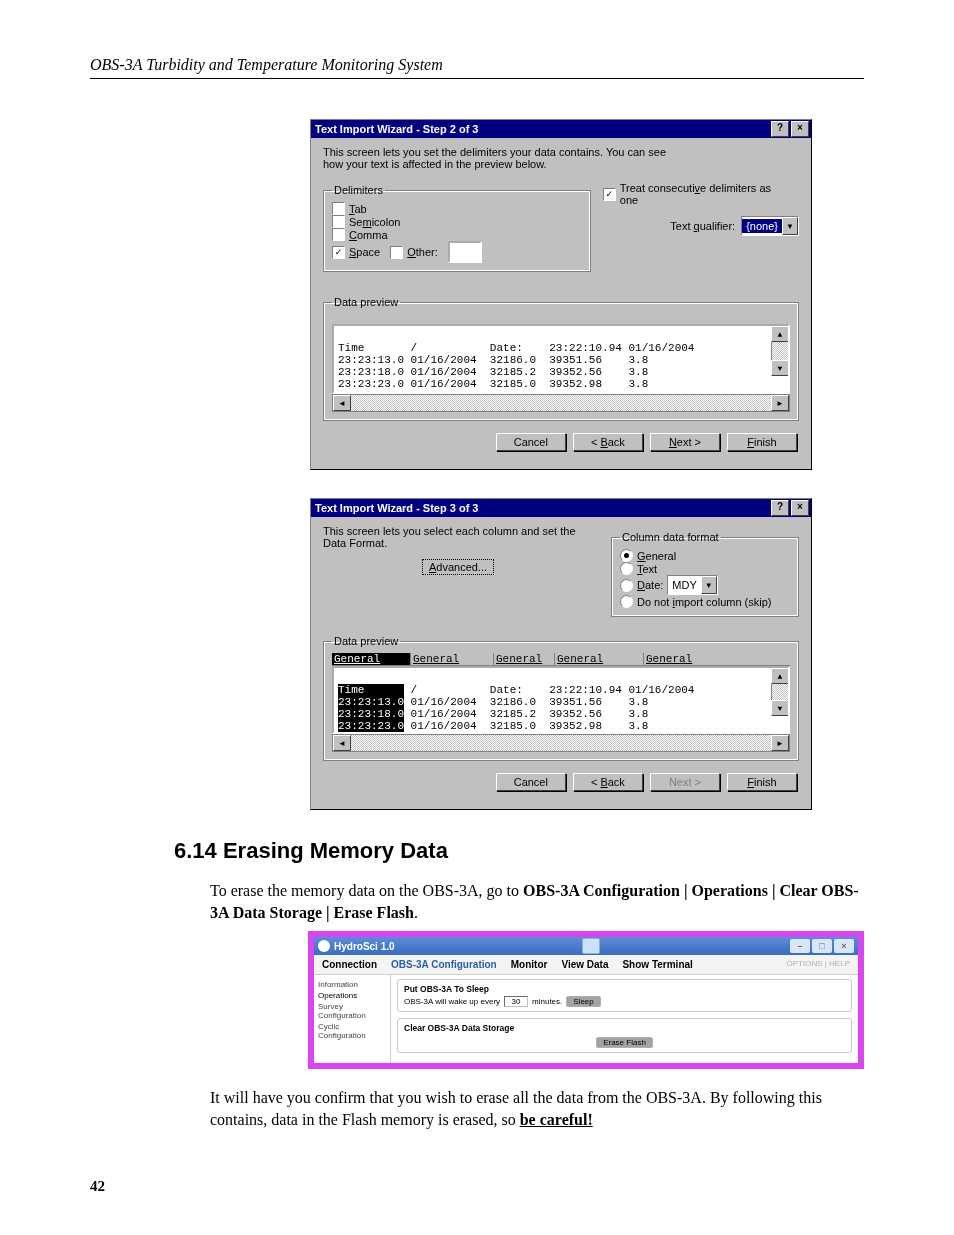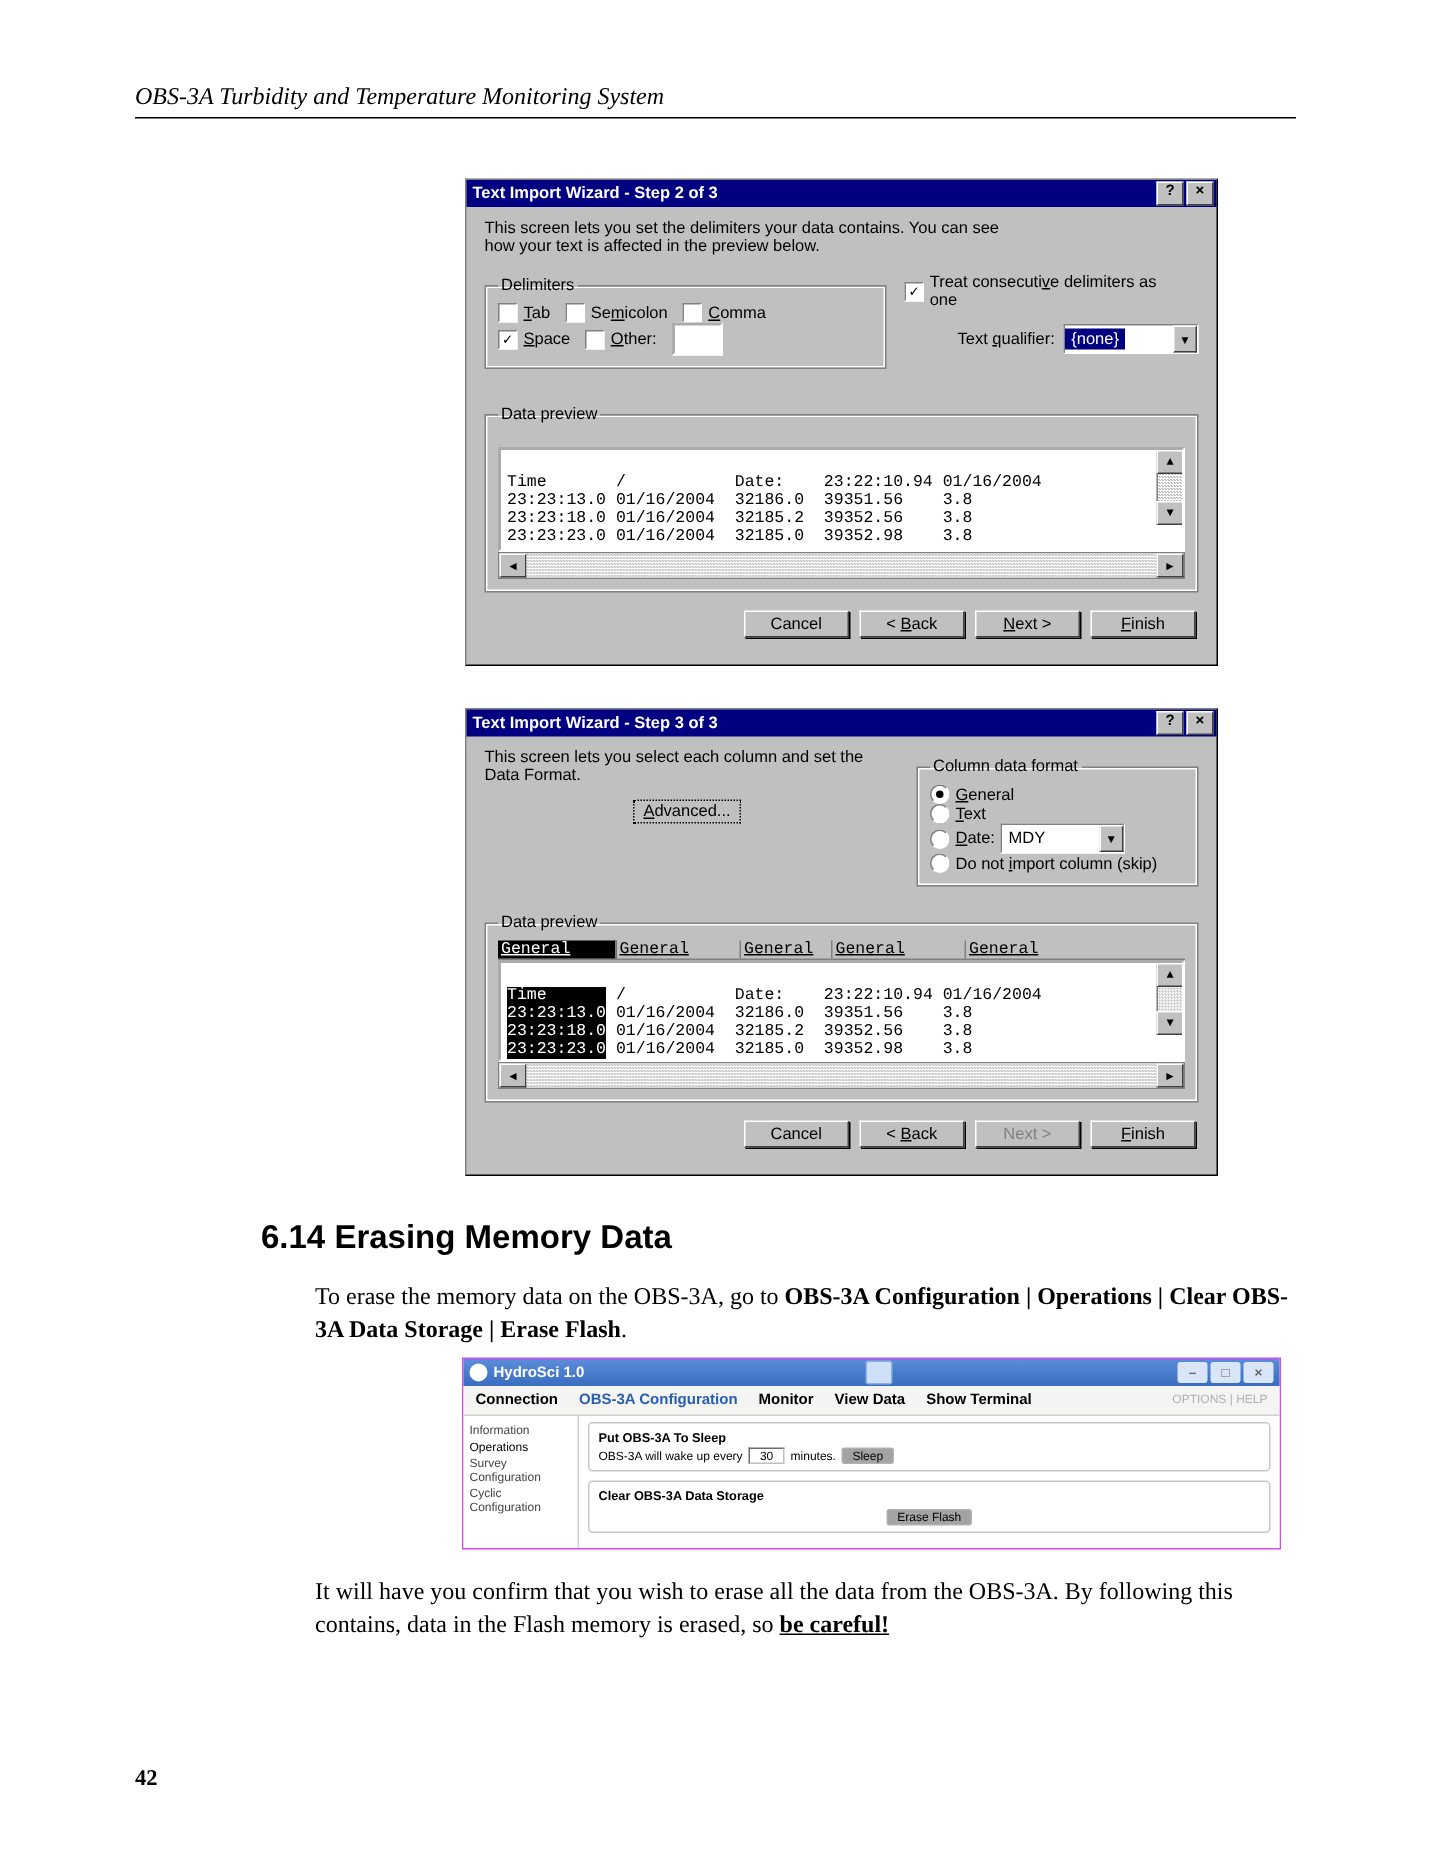--- a/index.html
+++ b/index.html
@@ -89,21 +89,21 @@
     border:1px solid #fff; border-right-color:#404040; border-bottom-color:#404040;
     box-shadow: 1px 1px 0 #000;
     padding: 2px 10px;
     font: 11px Tahoma, Arial, sans-serif;
     cursor: default;
   }
   .winbtn.disabled { color:#808080; }
   .dotted { border:1px dotted #000; padding:1px 6px; display:inline-block; background:#c0c0c0; }
   .dropdown {
     display:inline-flex; align-items:center; height:18px;
-    border:1px solid #808080; border-right-color:#fff; border-bottom-color:#fff; background:#fff;gap:32px;
+    border:1px solid #808080; border-right-color:#fff; border-bottom-color:#fff; background:#fff;
   }
   .dropdown .dd-val { padding:1px 4px; }
   .dropdown .dd-val.sel { background:#000080; color:#fff; }
   .dropdown .dd-arrow {
     width:14px; height:16px; background:#c0c0c0; border:1px solid #fff;
     border-right-color:#404040; border-bottom-color:#404040;
     display:flex; align-items:center; justify-content:center;
     font-size:8px;
   }
   .preview-box {
@@ -158,21 +158,21 @@
   }
   .body-text strong { font-weight: bold; }
   .body-text .becareful { text-decoration: underline; font-weight:bold; }
 
   
   .hydro {
     margin: 8px 0 18px 218px;
     width: 544px;
     font-family: Tahoma, Arial, sans-serif;
     font-size: 10px;
-    border:1px solid #d946ef;
+    border:6px solid #d946ef;
   }
   .hydro-title {
     background: linear-gradient(#5b8dd9, #3a6cc0);
     color:#fff; font-weight:bold;
     display:flex; align-items:center; height:18px; padding:0 4px;
   }
   .hydro-title .spacer { flex:1; }
   .hydro-title .wbtn {
     width:20px; height:14px; background:#d9e6f7;
     display:flex;align-items:center;justify-content:center;color:#666;
@@ -218,21 +218,21 @@
         <span class="title-text">Text Import Wizard - Step 2 of 3</span>
         <span class="tbtn">?</span>
         <span class="tbtn">×</span>
       </div>
       <div class="dialog-body">
         <div style="margin-bottom:8px; max-width:360px;">This screen lets you set the delimiters your data contains.  You can see how your text is affected in the preview below.</div>
 
         <div class="delims-wrap">
           <fieldset class="win delims-left">
             <legend>Delimiters</legend>
-            <div style="display:flex; flex-wrap:wrap;">
+            <div style="display:flex; flex-wrap:wrap;flex-direction:column;">
               <label class="check">
                 <span class="cbox"></span>
                   <span><span class="u">T</span>ab</span>
               </label>
               <label class="check">
                 <span class="cbox"></span>
                   <span>Se<span class="u">m</span>icolon</span>
               </label>
               <label class="check">
                 <span class="cbox"></span>

